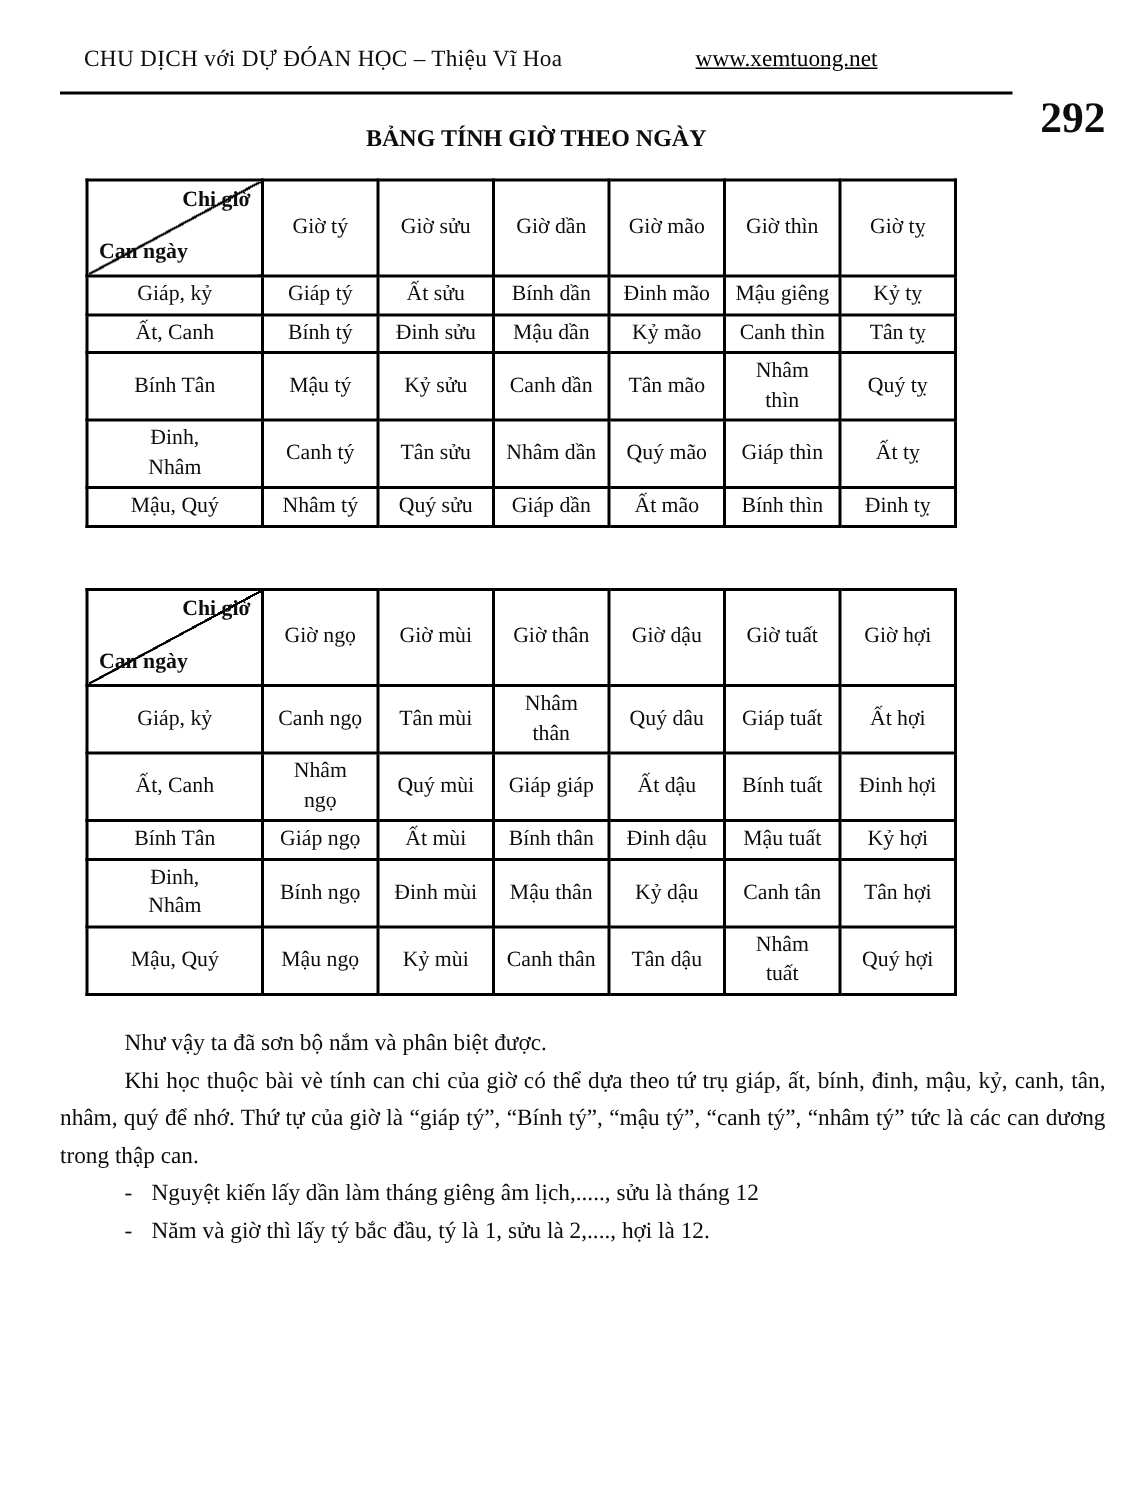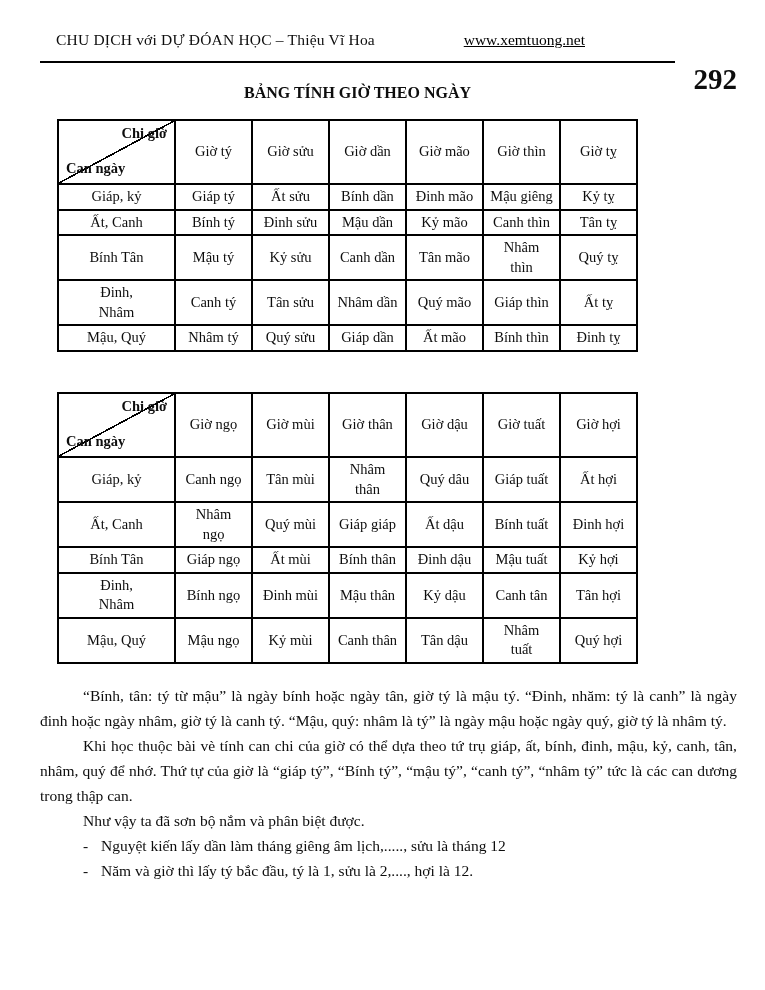--- a/index.html
+++ b/index.html
@@ -210,23 +210,22 @@
           <td>Canh thân</td>
           <td>Tân dậu</td>
           <td>Nhâm
 tuất</td>
           <td>Quý hợi</td>
         </tr>
       </tbody>
   </table>
 
   <div class="after-tables">
-    <p class="para">“Bính, tân: tý từ mậu” là ngày bính hoặc ngày tân, giờ tý là mậu tý. “Đinh, nhăm: tý là canh” là ngày đinh hoặc ngày nhâm, giờ tý là canh tý. “Mậu, quý: nhâm là tý” là ngày mậu hoặc ngày quý, giờ tý là nhâm tý.</p>
+    <p class="para">Như vậy ta đã sơn bộ nắm và phân biệt được.</p>
     <p class="para">Khi học thuộc bài vè tính can chi của giờ có thể dựa theo tứ trụ giáp, ất, bính, đinh, mậu, kỷ, canh, tân, nhâm, quý để nhớ. Thứ tự của giờ là “giáp tý”, “Bính tý”, “mậu tý”, “canh tý”, “nhâm tý” tức là các can dương trong thập can.</p>
-    <p class="para">Như vậy ta đã sơn bộ nắm và phân biệt được.</p>
     <div class="bullet">
       <span class="dash">-</span>
       <span class="btext">Nguyệt kiến lấy dần làm tháng giêng âm lịch,....., sửu là tháng 12</span>
     </div>
     <div class="bullet">
       <span class="dash">-</span>
       <span class="btext">Năm và giờ thì lấy tý bắc đầu, tý là 1, sửu là 2,...., hợi là 12.</span>
     </div>
   </div>
 

